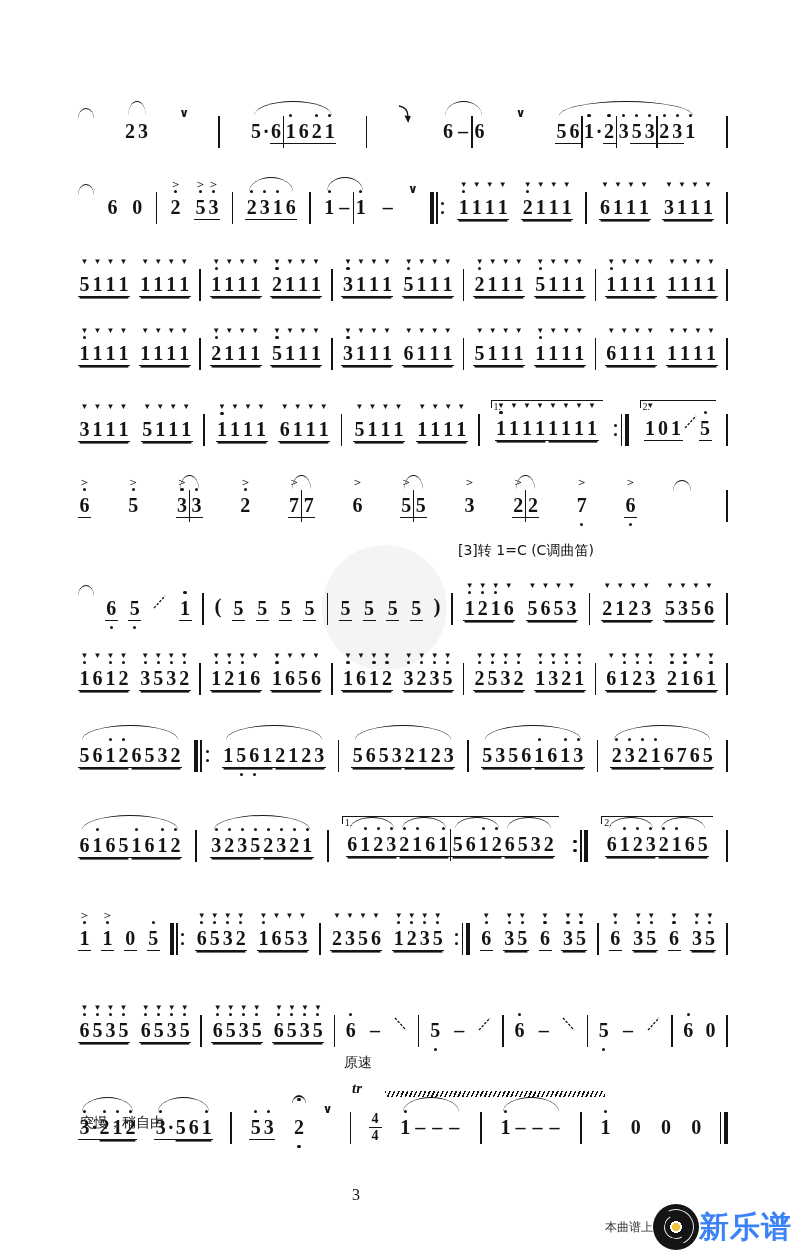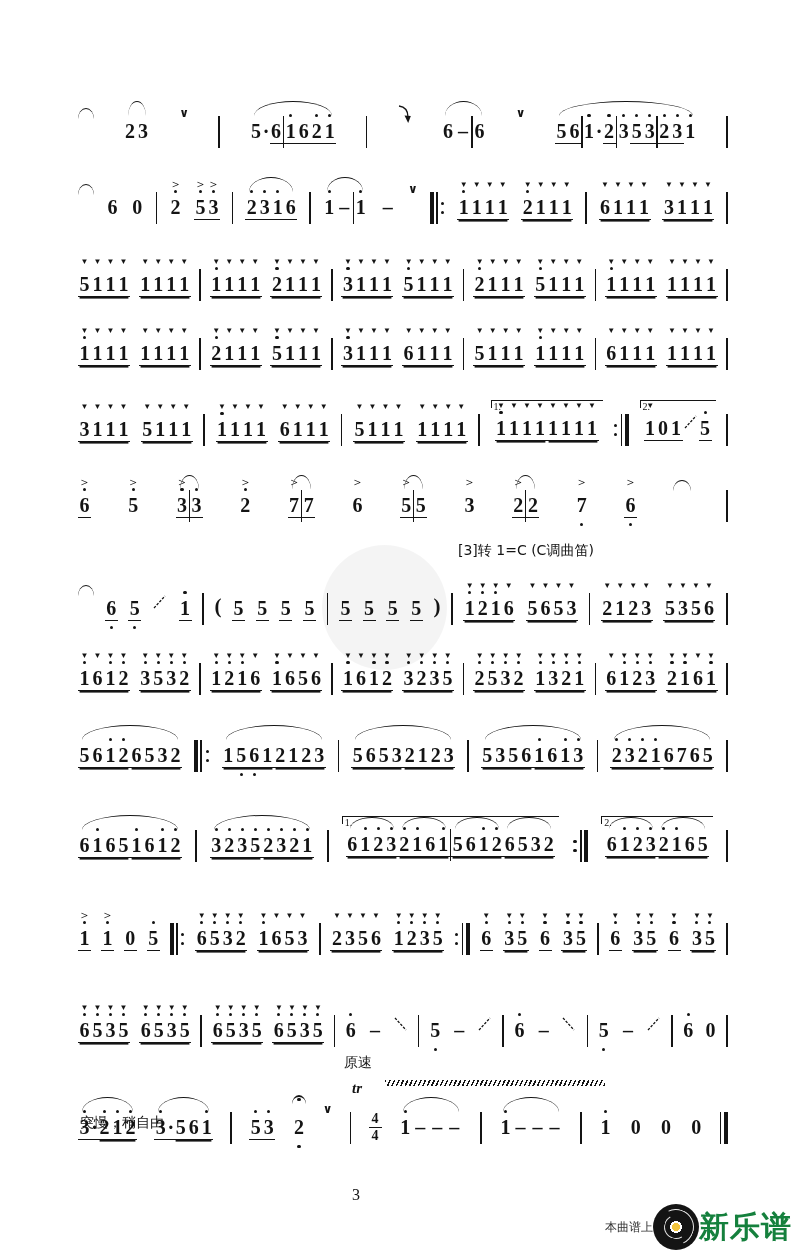--- a/index.html
+++ b/index.html
@@ -51,39 +51,39 @@
   .ts span:first-child{border-bottom:1.4px solid #141414;padding:0 3px 1px;margin-bottom:1px;}
   .tx{margin-top:13px;font-weight:700;font-size:21px;}
   .ferm{position:absolute;top:-21px;left:50%;width:14px;height:7px;margin-left:-7px;
       border-top:2px solid #141414;border-radius:50% 50% 0 0/100% 100% 0 0;}
   .ferm::after{content:"";position:absolute;left:50%;top:1px;margin-left:-1.6px;width:3.2px;
       height:3.2px;border-radius:50%;background:#141414;}
   
   .t-section{position:absolute;left:458px;top:542px;font:14px "DejaVu Sans",sans-serif;}
   .t-slow{position:absolute;left:80px;top:1066px;font:14px "DejaVu Sans",sans-serif;margin-top:48px;}
   .t-tempo{position:absolute;left:328px;top:1054px;font:14px "DejaVu Sans",sans-serif;margin-left:16px;}
-  .trwrap{position:absolute;left:352px;top:1080px;display:flex;align-items:flex-start;gap:23px;}
+  .trwrap{position:absolute;left:352px;top:1080px;display:flex;align-items:flex-end;gap:23px;}
   .tr{font:italic 700 15px "Liberation Serif",serif;}
   .zig{width:220px;height:6px;
       background:repeating-linear-gradient(115deg,#141414 0 1.5px,transparent 1.5px 4px);}
   .pageno{position:absolute;left:336px;top:1186px;width:40px;text-align:center;
       font:16px "Liberation Serif",serif;}
   
   .footer{position:absolute;right:6px;top:1202px;display:flex;align-items:center;
       background:#fff;padding:2px 2px 2px 8px;}
   .fnote{font:12px "DejaVu Sans",sans-serif;color:#333;}
   .disc{position:relative;width:46px;height:46px;border-radius:50%;
       background:radial-gradient(circle,#f3c53d 0 4px,#ffffff 4px 6px,#141414 6px 50%);}
   .disc::before{content:"";position:absolute;inset:5px;border-radius:50%;
       border:1.5px solid rgba(255,255,255,.9);border-left-color:transparent;
       border-bottom-color:transparent;transform:rotate(20deg);}
   .disc::after{content:"";position:absolute;inset:11px;border-radius:50%;
       border:1.2px solid rgba(255,255,255,.85);border-right-color:transparent;
       border-top-color:transparent;transform:rotate(15deg);}
-  .brand{font:900 30px "DejaVu Sans",sans-serif;color:#15803d;letter-spacing:1px;}
+  .brand{font:900 30px "DejaVu Sans",sans-serif;color:#3b82f6;letter-spacing:1px;}
 </style>
 </head>
 <body>
 
 <div class="ghost"></div>
 
 <div id="score">
     <div class="line" style="top: 104px; left: 78px; width: 650px;">
       <div class="sp tiein"></div>
       <div class="w">

